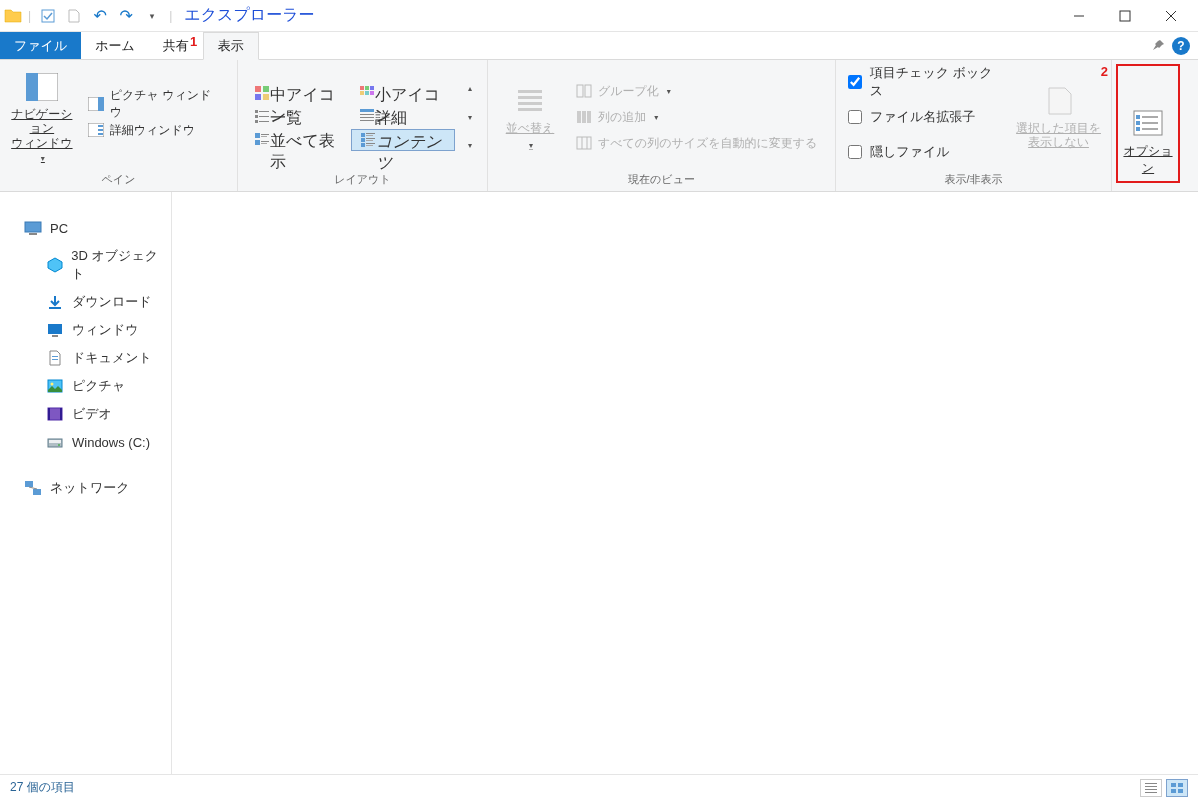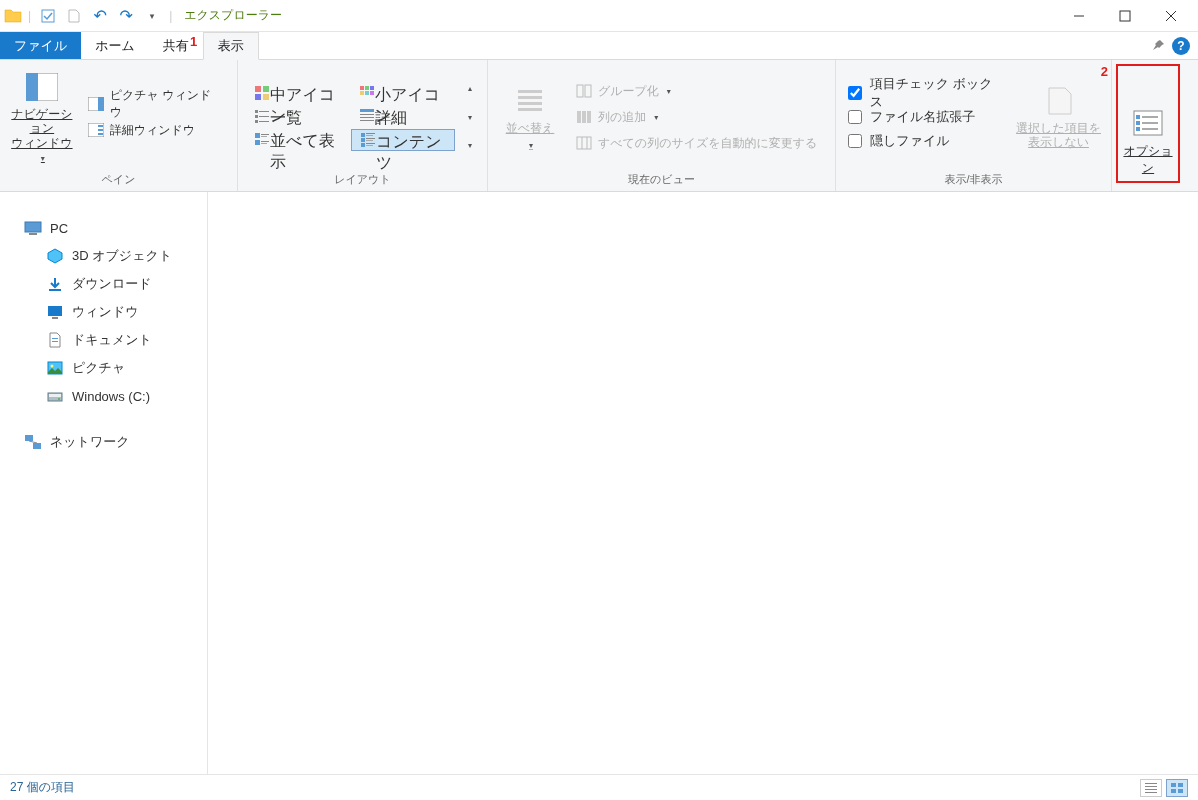--- a/index.html
+++ b/index.html
@@ -2,21 +2,21 @@
 <html><head>
 <meta charset="utf-8">
 <style>
 * { box-sizing: border-box; margin: 0; padding: 0; }
 body { font-family: "Yu Gothic UI", "Meiryo", sans-serif; font-size: 12px; background: #fff; color: #333; width: 1198px; height: 800px; overflow: hidden; position: relative; }
 .titlebar { height: 32px; display: flex; align-items: center; padding: 0 4px; border-bottom: 1px solid #e5e5e5; }
 .titlebar-left { display: flex; align-items: center; gap: 4px; }
 .folder-icon { width: 18px; height: 18px; }
 .qat-sep { color: #ccc; margin: 0 2px; }
 .qat-btn { width: 22px; height: 22px; display: flex; align-items: center; justify-content: center; color: #555; }
-.title-text { margin-left: 6px; font-size: 12px; color: #4d7c0f; }
+.title-text { margin-left: 6px; font-size: 16px; color: #1d4ed8; }
 .titlebar-right { margin-left: auto; display: flex; }
 .win-btn { width: 46px; height: 32px; display: flex; align-items: center; justify-content: center; color: #333; font-size: 14px; }
 .tabs { height: 28px; display: flex; align-items: stretch; border-bottom: 1px solid #dadada; }
 .tab { padding: 0 14px; display: flex; align-items: center; font-size: 13px; color: #222; position: relative; }
 .tab.file { background: #1979ca; color: #fff; }
 .tab.active { border: 1px solid #dadada; border-bottom: 1px solid #f5f6f7; background: #f5f6f7; margin-bottom: -1px; }
 .tab-highlight { border: 2px solid #e21b1b; align-items: center; }
 .tabs-right { margin-left: auto; display: flex; align-items: center; gap: 6px; padding-right: 8px; }
 .pin-icon { color: #888; }
 .help-icon { width: 18px; height: 18px; border-radius: 50%; background: #1979ca; color: #fff; display: flex; align-items: center; justify-content: center; font-size: 12px; font-weight: bold; }
@@ -24,27 +24,27 @@
 .rgroup { border-right: 1px solid #e1e1e1; padding: 4px 8px 2px 8px; display: flex; flex-direction: column; justify-content: space-between; }
 .rgroup-body { display: flex; gap: 6px; flex: 1; }
 .rgroup-label { text-align: center; font-size: 11px; color: #666; padding: 2px 0; }
 .big-btn { display: flex; flex-direction: column; align-items: center; justify-content: center; width: 68px; padding: 4px 2px; gap: 4px; text-align: center; font-size: 12px; color: #333; text-decoration: underline; }
 .big-btn .ico { width: 32px; height: 32px; display: flex; align-items: center; justify-content: center; }
 .stack { display: flex; flex-direction: column; gap: 2px; justify-content: center; }
 .small-btn { display: flex; align-items: center; gap: 6px; padding: 2px 6px; font-size: 12px; height: 24px; }
 .small-btn .ico { width: 16px; height: 16px; display: flex; align-items: center; justify-content: center; }
 .layout-grid { display: grid; grid-template-columns: auto auto; gap: 1px 1px; }
 .layout-item { display: flex; align-items: flex-start; padding: 2px 8px; font-size: 16px; width: 104px; height: 22px; }
-.layout-item.selected { border: 1px solid #7da2ce; background: #cde6f7; }
+.layout-item.selected { border: 1px solid #7da2ce; background: #cde6f7; font-style: italic; }
 .layout-item .ico { width: 16px; height: 16px; }
 .chk { display: flex; align-items: center; gap: 8px; font-size: 13px; padding: 2px 4px; height: 24px; }
 .chk input { width: 14px; height: 14px; }
 .disabled { color: #b0b0b0; }
 .content { display: flex; height: calc(800px - 32px - 28px - 132px - 26px); }
-.nav { width: 208px; border-right: 1px solid #e5e5e5; padding: 22px 0 0 20px; overflow: auto; }
+.nav { width: 172px; border-right: 1px solid #e5e5e5; padding: 22px 0 0 20px; overflow: auto; }
 .nav-item { display: flex; align-items: center; gap: 8px; padding: 5px 4px; font-size: 13px; }
 .nav-item .ico { width: 18px; height: 18px; display: flex; align-items: center; justify-content: center; }
 .nav-sub { padding-left: 22px; }
 .nav-top { margin-top: 18px; }
 .main { flex: 1; }
 .statusbar { height: 26px; border-top: 1px solid #e5e5e5; display: flex; align-items: center; padding: 0 10px; font-size: 12px; color: #2a6496; }
 .statusbar-right { margin-left: auto; display: flex; gap: 4px; }
 .view-btn { width: 22px; height: 18px; border: 1px solid #ccc; display: flex; align-items: center; justify-content: center; }
 .annotation { position: absolute; color: #e21b1b; font-weight: bold; font-size: 13px; }
 .options-highlight { border: 2px solid #e21b1b; justify-content: flex-end; }
@@ -289,21 +289,21 @@
             </span>
           <span>すべての列のサイズを自動的に変更する</span>
         </div>
       </div>
     </div>
     <div class="rgroup-label">現在のビュー</div>
   </div>
 
   <div class="rgroup" style="width:276px;">
     <div class="rgroup-body">
-      <div class="stack" style="gap:0;">
+      <div class="stack" style="gap:11px;">
         <label class="chk">
           <input type="checkbox" checked="" style="">
             <span>項目チェック ボックス</span>
         </label>
         <label class="chk">
           <input type="checkbox" style="">
             <span>ファイル名拡張子</span>
         </label>
         <label class="chk">
           <input type="checkbox" style="">
@@ -397,20 +397,30 @@
               <rect x="1" y="1" width="14" height="12" fill="#4fc3f7" stroke="#0288d1"></rect>
               <circle cx="5" cy="5" r="1.5" fill="#fff176"></circle>
               <path d="M1 11l4-4 3 3 3-3 4 4v2H1z" fill="#388e3c"></path>
             </svg>
           </span>
         <span>ピクチャ</span>
       </div>
       <div class="nav-item">
         <span class="ico">
             <svg width="16" height="14">
+              <rect x="1" y="1" width="14" height="12" fill="#7e57c2" stroke="#512da8"></rect>
+              <rect x="1" y="1" width="2" height="12" fill="#311b92"></rect>
+              <rect x="13" y="1" width="2" height="12" fill="#311b92"></rect>
+            </svg>
+          </span>
+        <span>ビデオ</span>
+      </div>
+      <div class="nav-item">
+        <span class="ico">
+            <svg width="16" height="14">
               <rect x="1" y="4" width="14" height="8" fill="#b0bec5" stroke="#607d8b"></rect>
               <rect x="2" y="5" width="12" height="3" fill="#eceff1"></rect>
               <circle cx="12" cy="10" r="1" fill="#4caf50"></circle>
             </svg>
           </span>
         <span>Windows (C:)</span>
       </div>
     </div>
     <div class="nav-item nav-top">
       <span class="ico">

